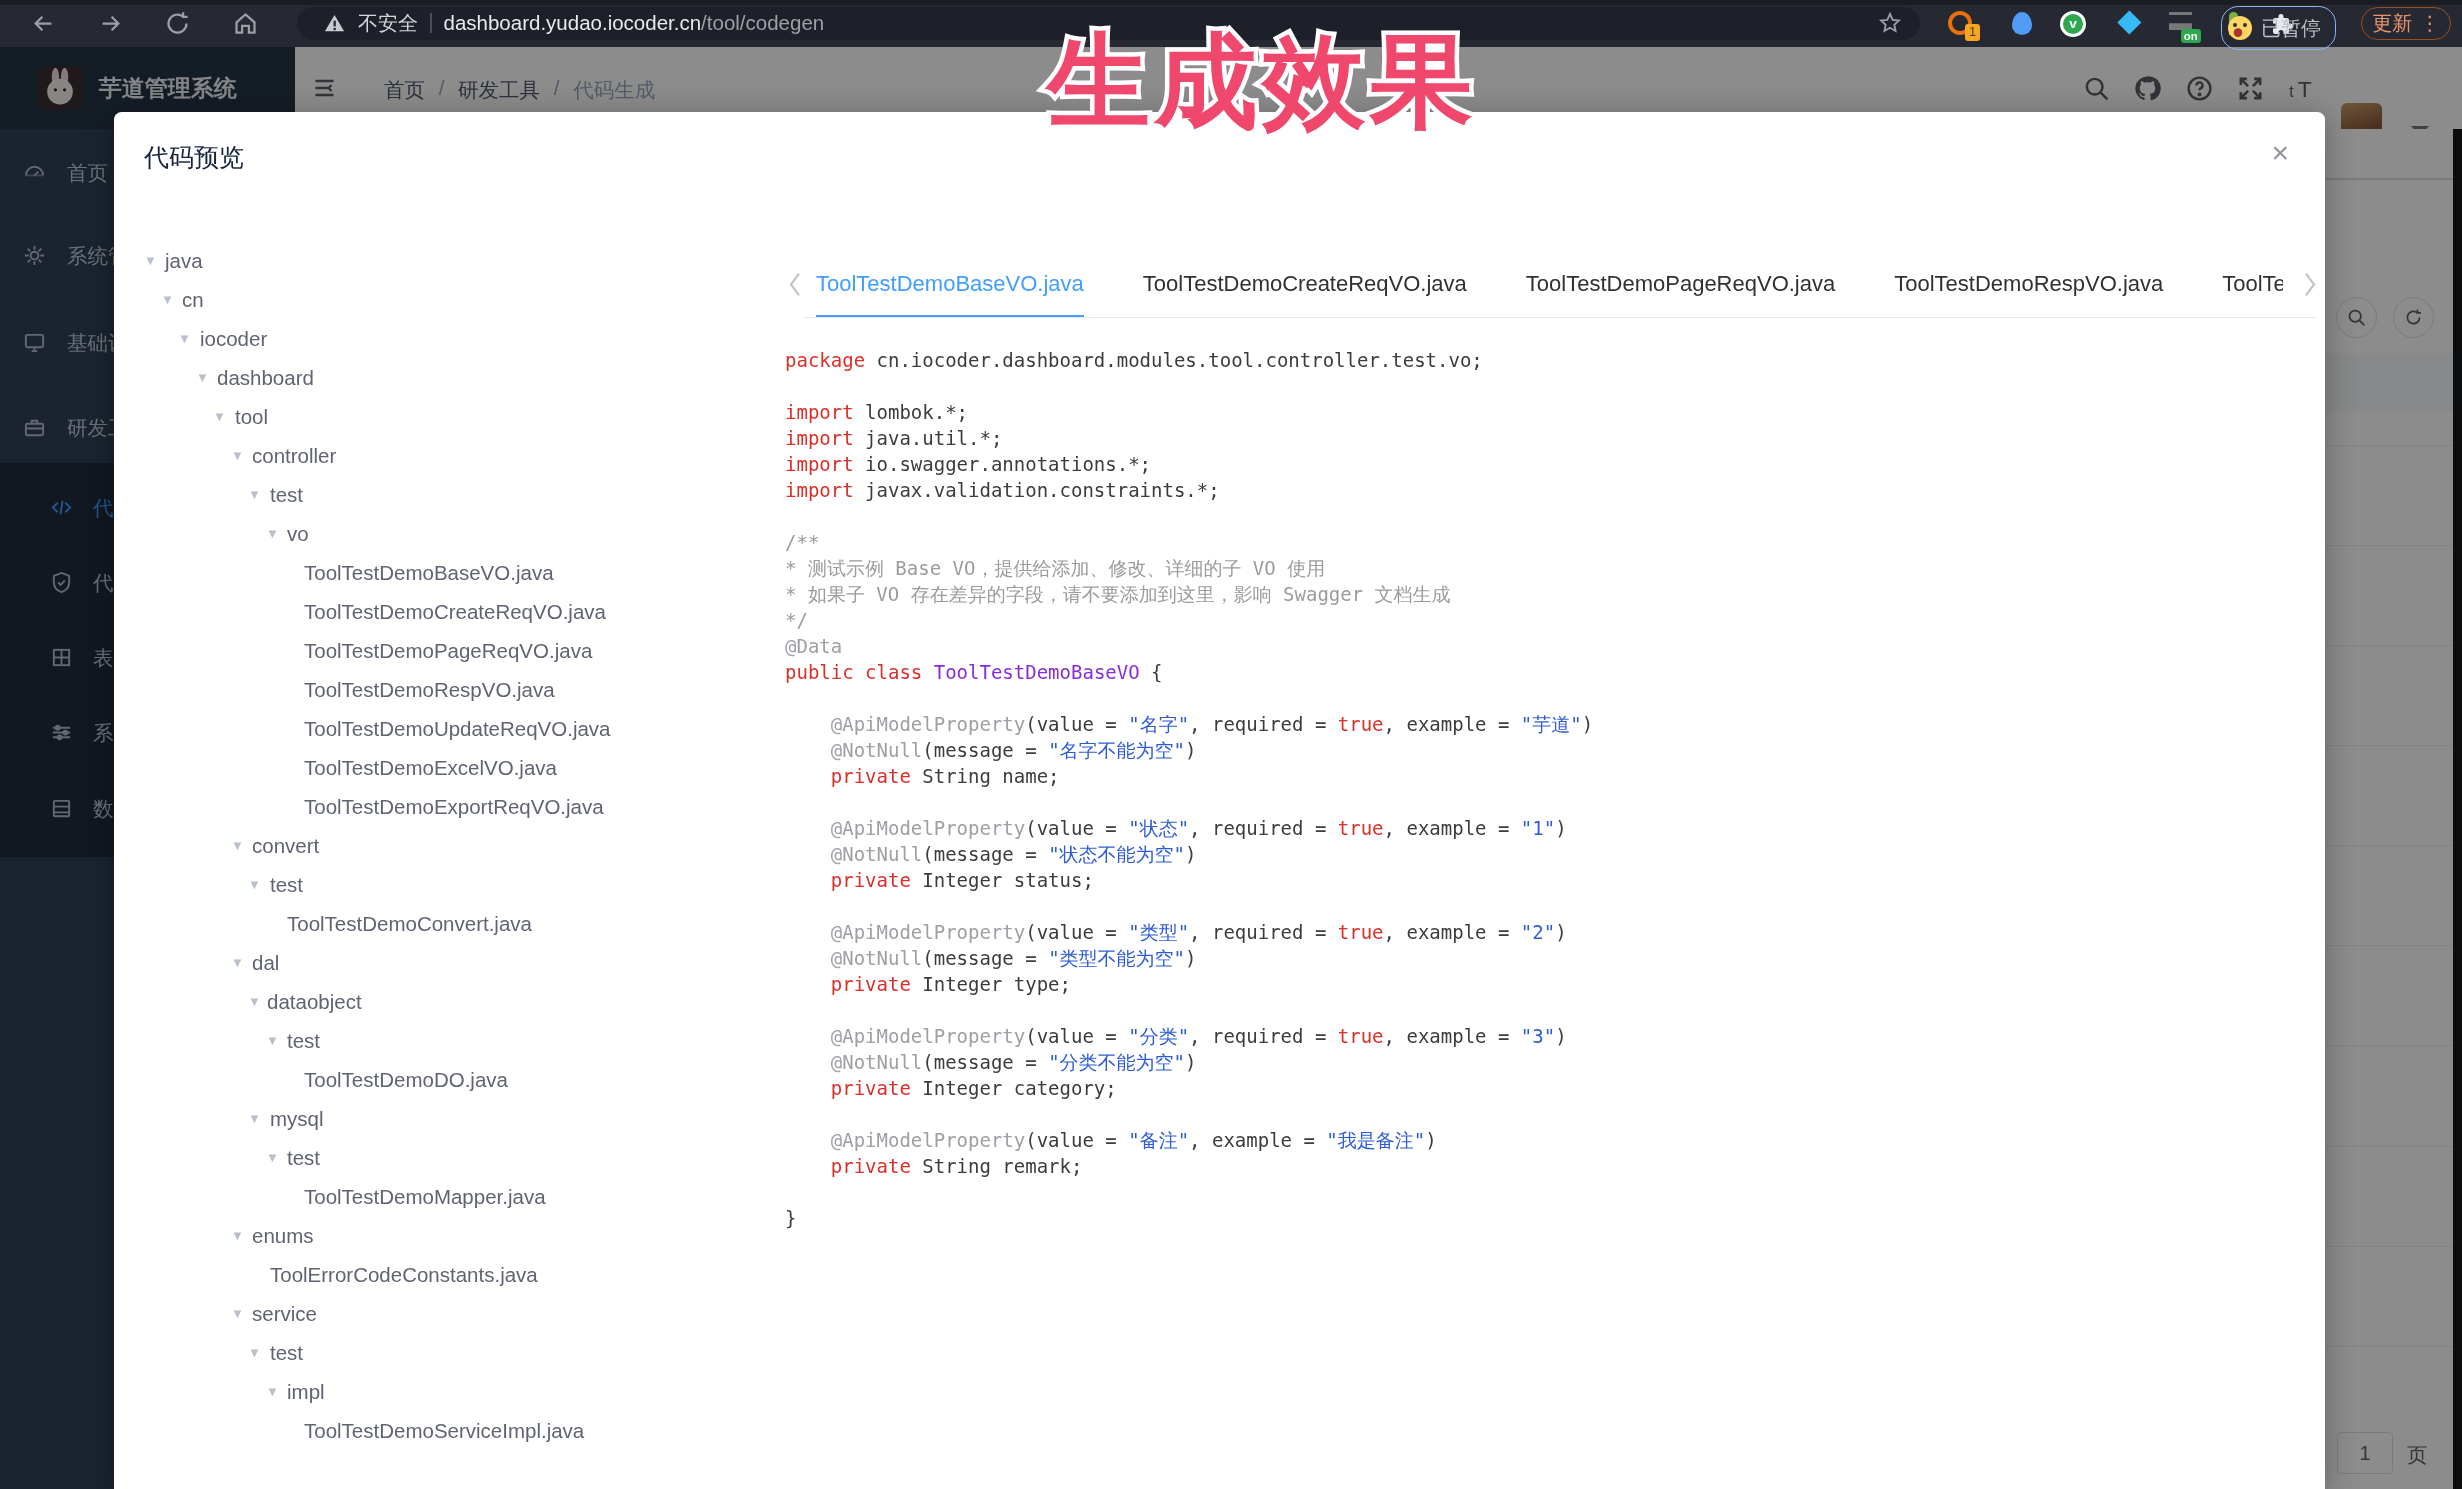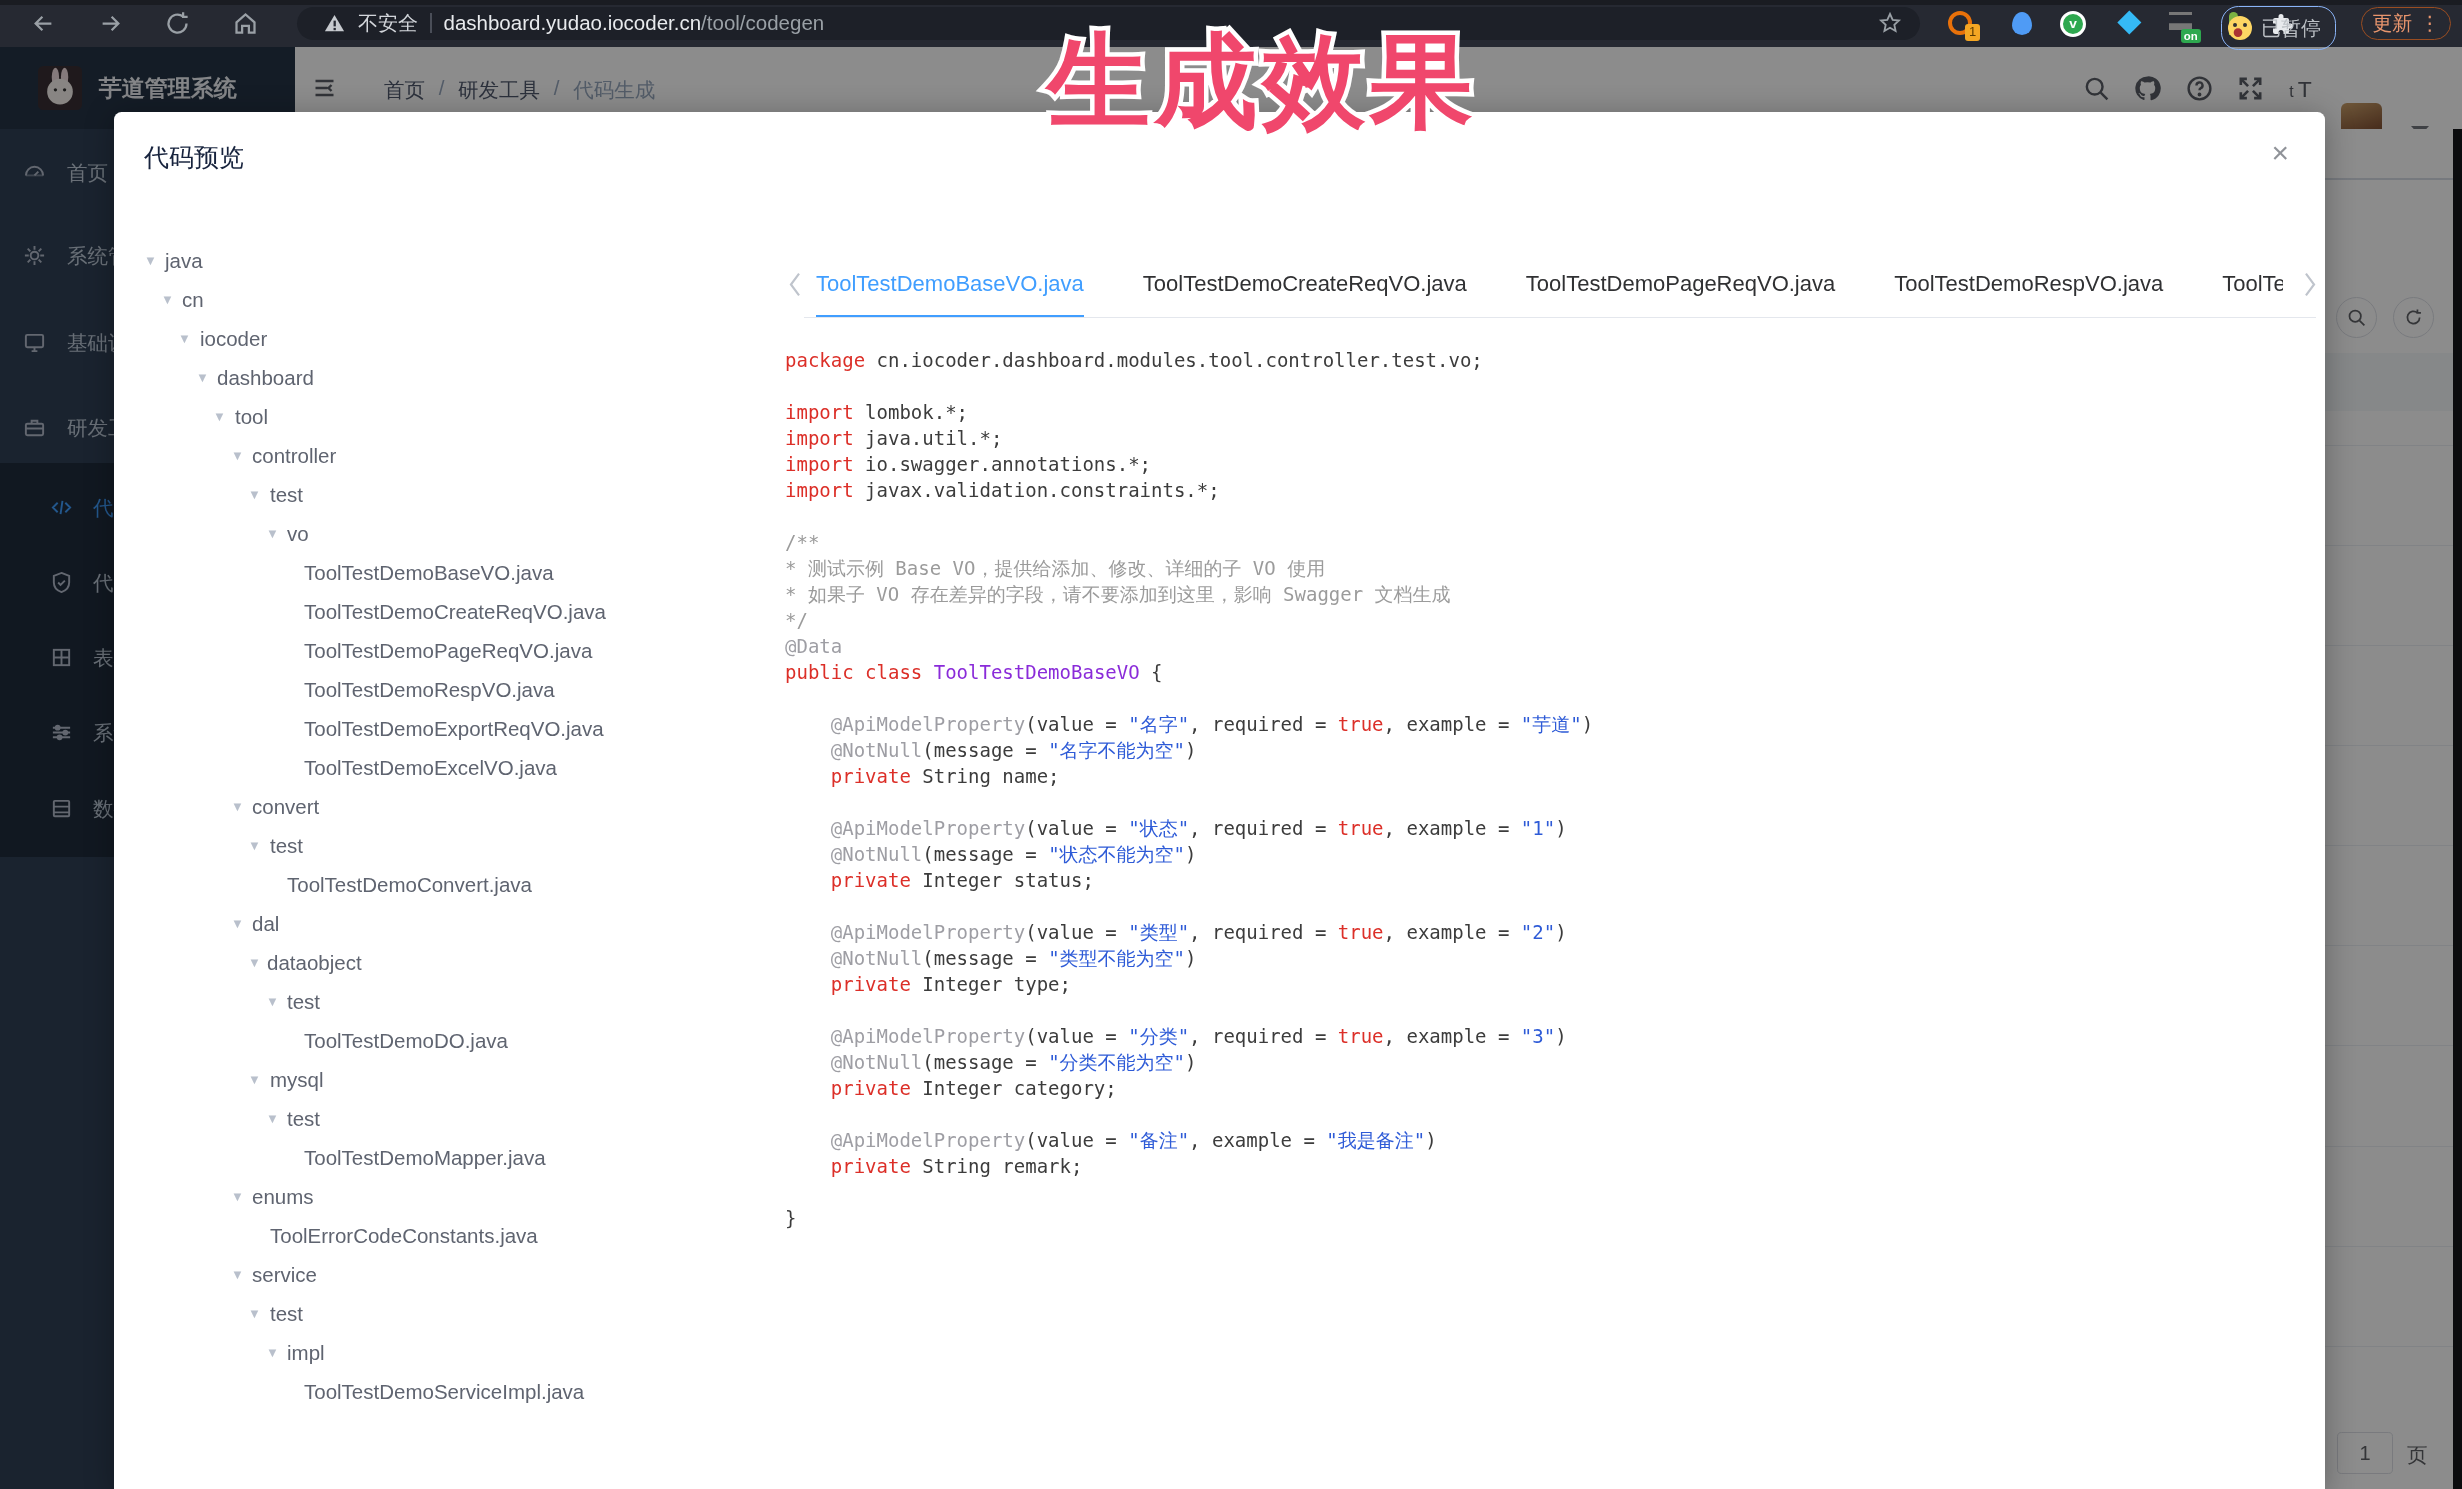--- a/index.html
+++ b/index.html
@@ -393,24 +393,27 @@
         <div class="tree-row">
           <span class="tree-label" style="left: 190px;">ToolTestDemoCreateReqVO.java</span>
         </div>
         <div class="tree-row">
           <span class="tree-label" style="left: 190px;">ToolTestDemoPageReqVO.java</span>
         </div>
         <div class="tree-row">
           <span class="tree-label" style="left: 190px;">ToolTestDemoRespVO.java</span>
         </div>
         <div class="tree-row">
+          <span class="tree-label" style="left: 190px;">ToolTestDemoUpdateReqVO.java</span>
+        </div>
+        <div class="tree-row">
+          <span class="tree-label" style="left: 190px;">ToolTestDemoExcelVO.java</span>
+        </div>
+        <div class="tree-row">
           <span class="tree-label" style="left: 190px;">ToolTestDemoExportReqVO.java</span>
-        </div>
-        <div class="tree-row">
-          <span class="tree-label" style="left: 190px;">ToolTestDemoExcelVO.java</span>
         </div>
         <div class="tree-row">
           <span class="tree-caret" style="left: 117px;">▼</span>
           <span class="tree-label" style="left: 138px;">convert</span>
         </div>
         <div class="tree-row">
           <span class="tree-caret" style="left: 134px;">▼</span>
           <span class="tree-label" style="left: 156px;">test</span>
         </div>
         <div class="tree-row">

